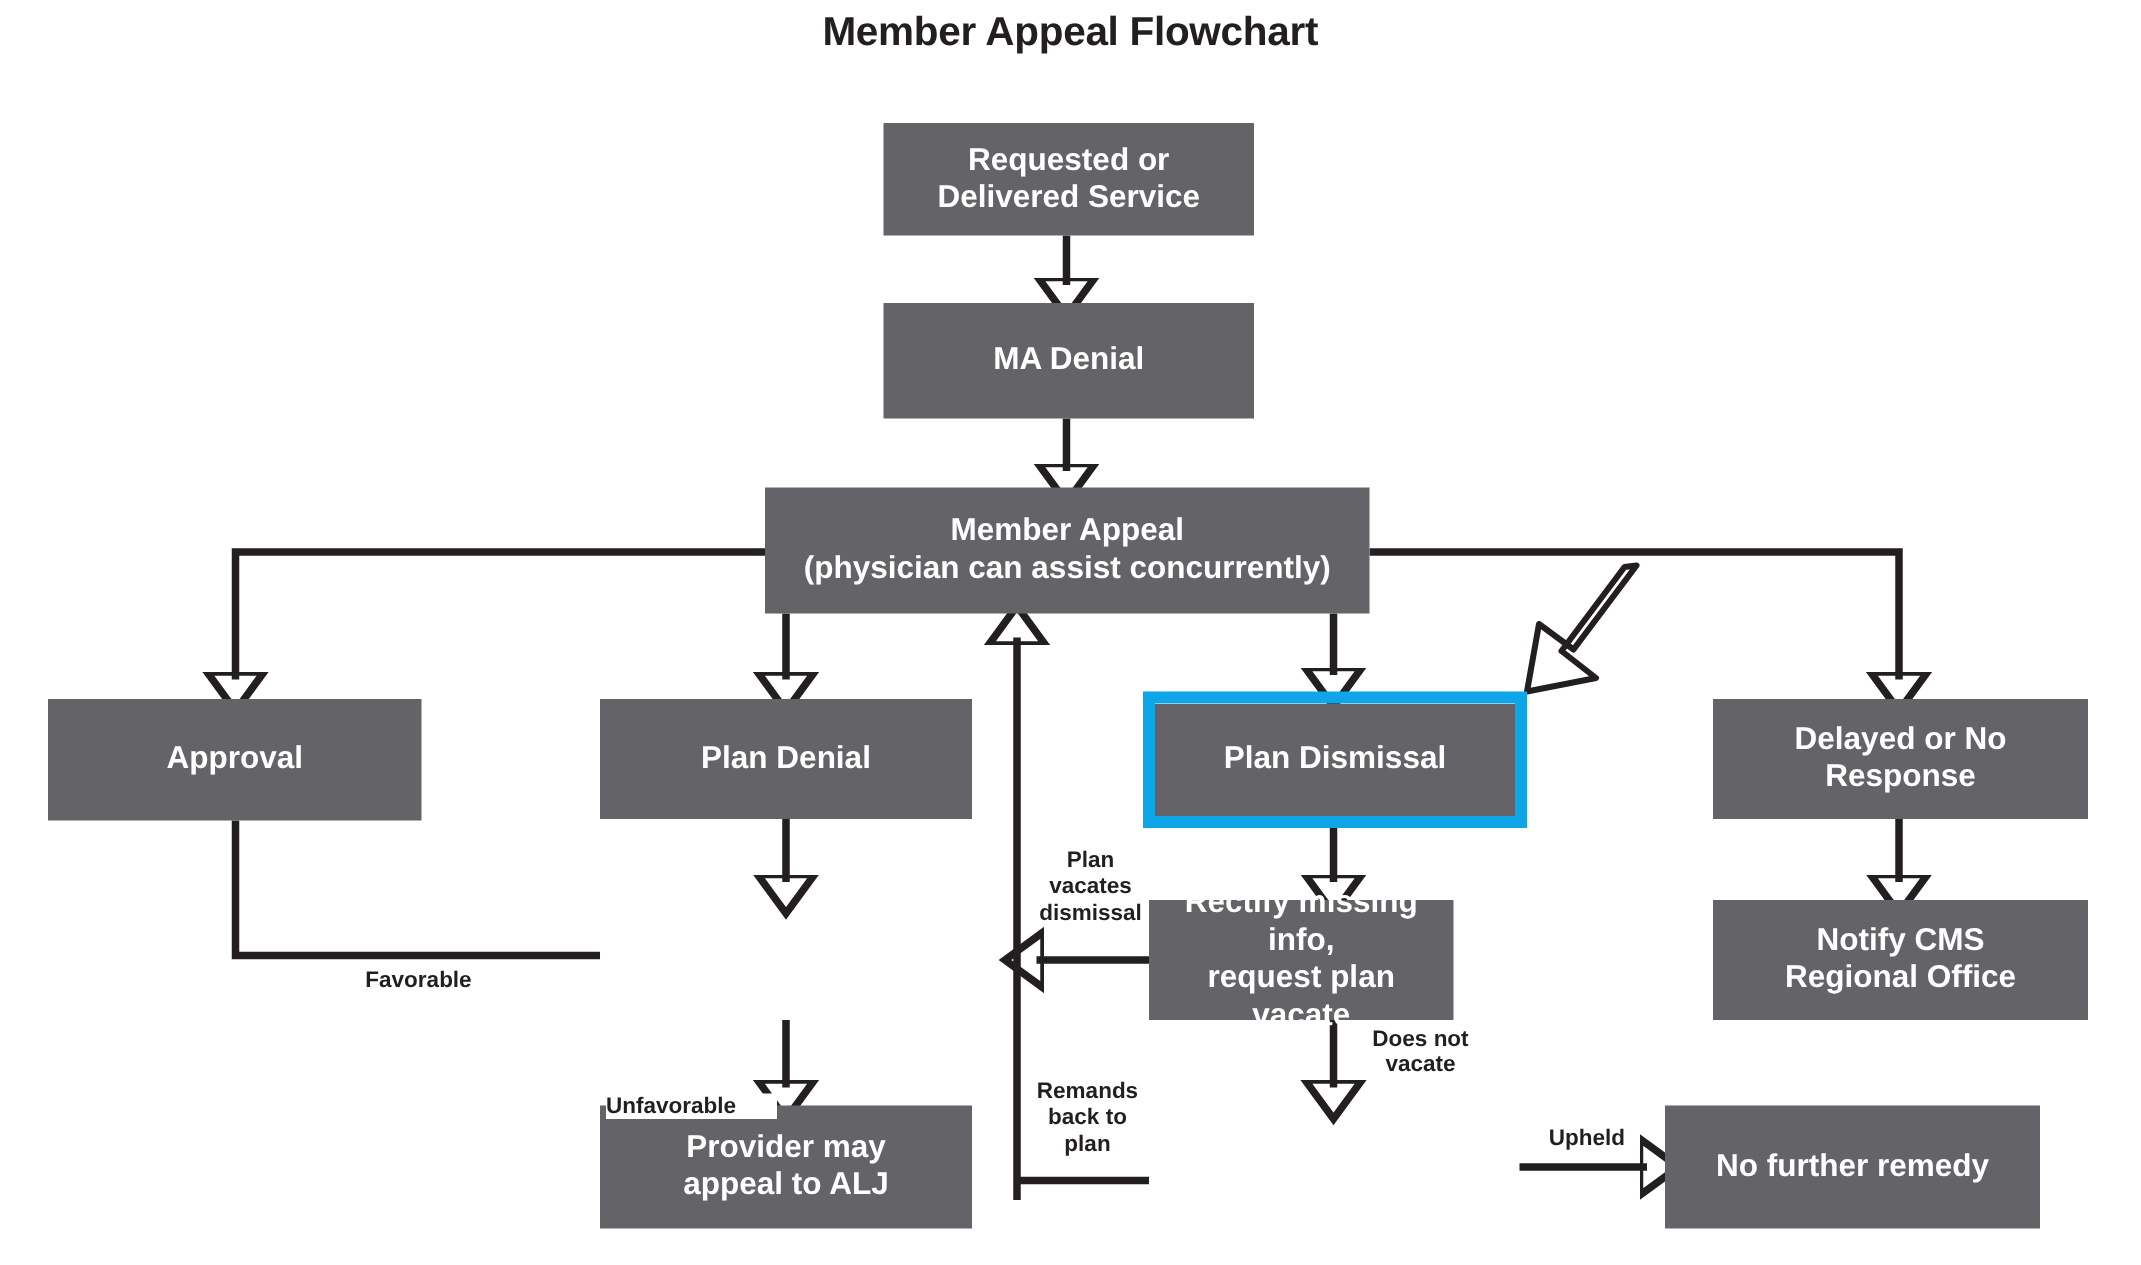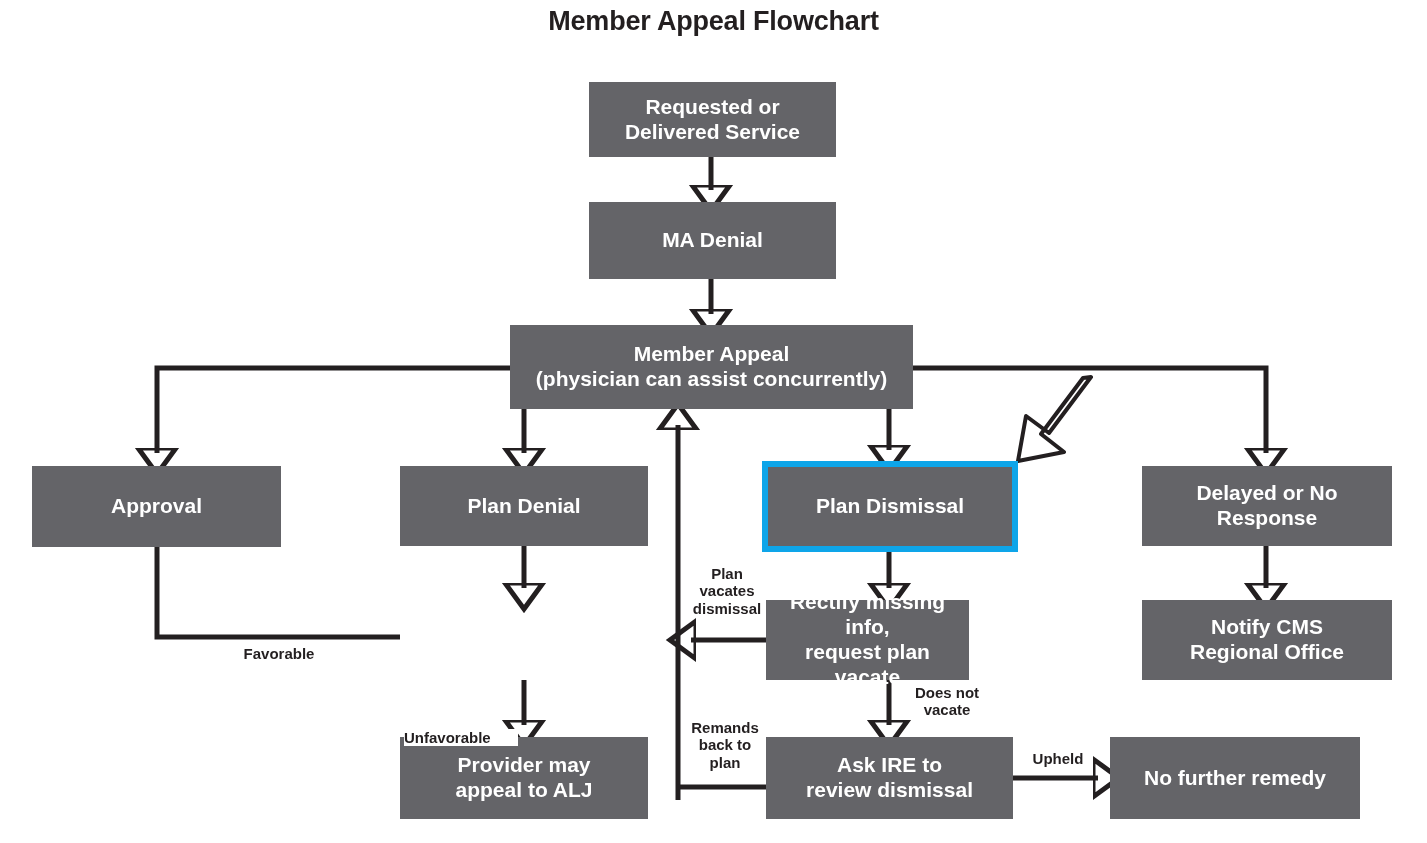--- a/index.html
+++ b/index.html
@@ -34,21 +34,21 @@
     align-items: center;
     justify-content: center;
     text-align: center;
     font-weight: bold;
     font-size: 21px;
     line-height: 1.18;
     box-sizing: border-box;
     padding: 17px 6px;
   }
   .node.highlight {
-    border: 6px solid #0ea5e9;
+    border: 8px solid #0ea5e9;
     background: #646468;
     background-clip: padding-box;
   }
   .node .lbl { white-space: pre-line; display: block; }
   .edge-label {
     position: absolute;
     font-size: 15px;
     font-weight: bold;
     color: #231f20;
     text-align: center;
@@ -155,24 +155,20 @@
   <div class="node" style="left:1142px; top:600px; width:250px; height:80px;">
     <span class="lbl">Notify CMS
 Regional Office</span>
   </div>
 
   <div class="node" style="left:400px; top:737px; width:248px; height:82px;">
     <span class="lbl">Provider may
 appeal to ALJ</span>
   </div>
 
-  <div class="node" style="left:766px; top:737px; width:247px; height:82px;">
-    <span class="lbl">Ask IRE to
-review dismissal</span>
-  </div>
 
   <div class="node" style="left:1110px; top:737px; width:250px; height:82px;">
     <span class="lbl">No further remedy</span>
   </div>
 
   <div class="edge-label" style="left:181px; top:645px; width:196px;">Favorable</div>
 
   <div class="edge-label" style="left:404px; top:685px; width:114px; text-align:left;margin-top:44px;">Unfavorable</div>
 
   <div class="edge-label" style="left:688px; top:565px; width:78px;">Plan

